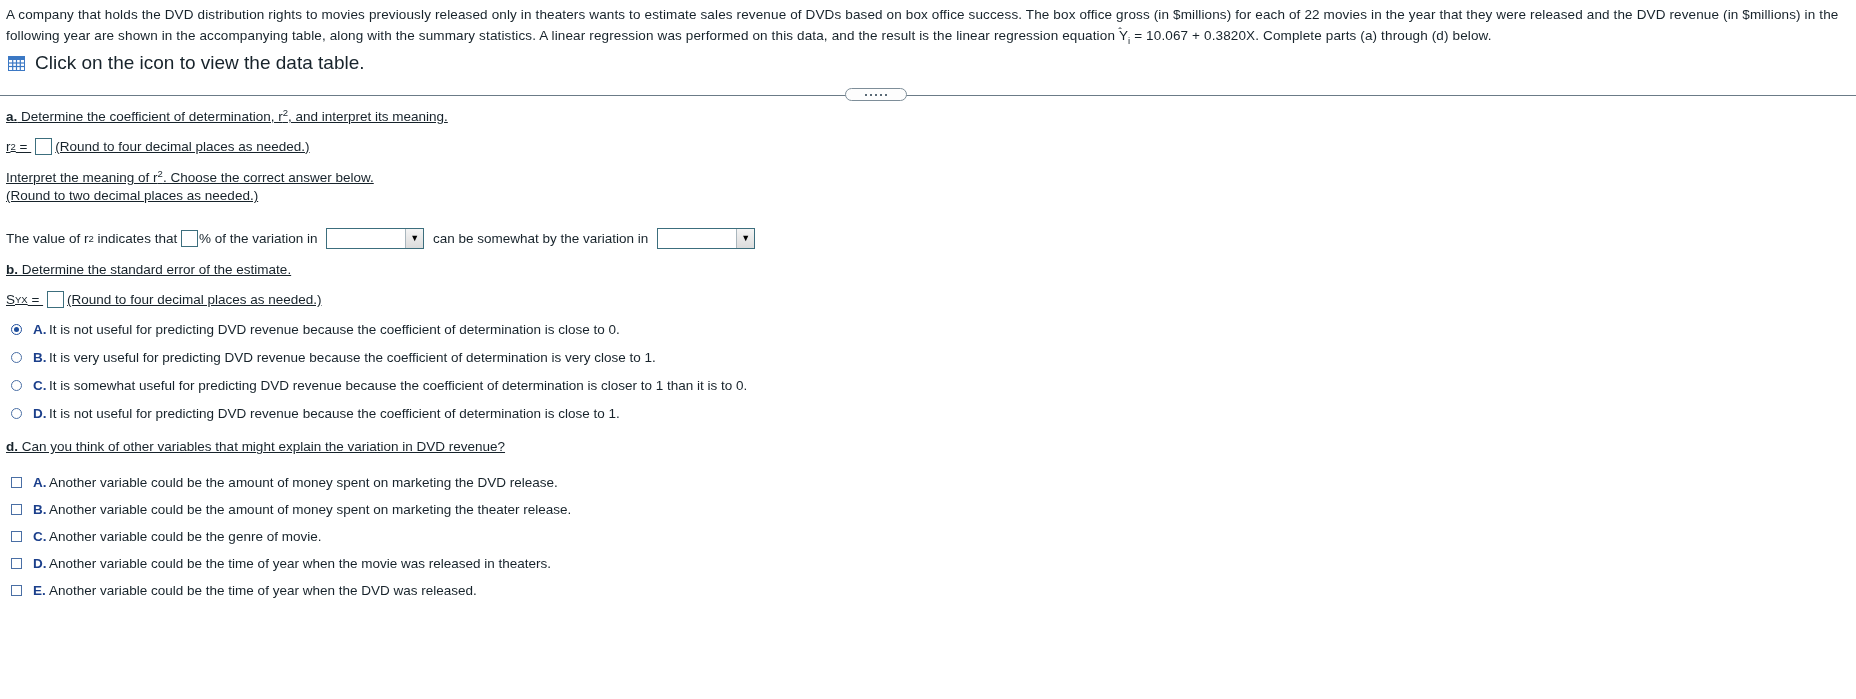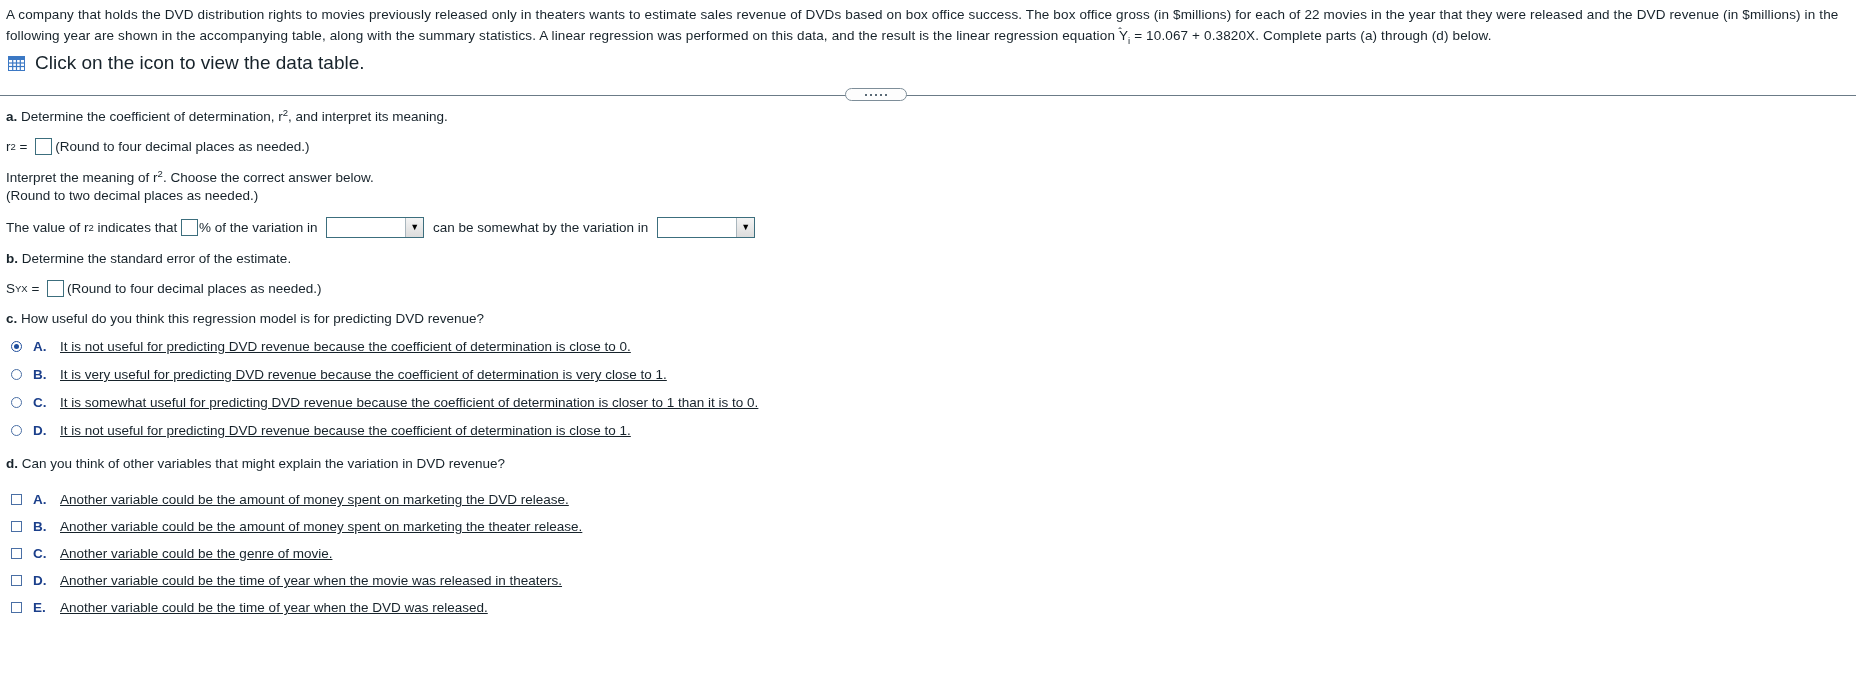--- a/index.html
+++ b/index.html
@@ -68,21 +68,21 @@
   }
   .splitter-handle i {
     width: 2px;
     height: 2px;
     background: #5a6a76;
     display: block;
   }
   .answer-area {
     padding: 0 6px;
   }
-  .blk { margin-top: 13px; }
+  .blk { margin-top: 13px; text-decoration: underline; }
   .q-label { font-weight: bold; }
   .line {
     display: flex;
     align-items: center;
     flex-wrap: wrap;
     line-height: 19px;
   }
   .txt { white-space: pre; }
   sup.sm {
     font-size: 9.5px;
@@ -164,23 +164,21 @@
     box-sizing: border-box;
   }
   .opt-letter {
     color: #1b3f8b;
     font-weight: bold;
     margin-left: 11px;
     flex: 0 0 auto;
     min-width: 16px;
   }
   .opt-text {
-    margin-left: 11px;
     color: #17232b;
-    text-decoration: underline;
   }
   .opt-group { margin-top: 12px; }
   .sub-note { line-height: 18px; }
 </style>
 </head>
 <body>
 
 <div class="problem-header">
   <div class="problem-statement">
     <span>A company that holds the DVD distribution rights to movies previously released only in theaters wants to estimate sales revenue of DVDs based on box office success. The box office gross (in $millions) for each of 22 movies in the year that they were released and the DVD revenue (in $millions) in the following year are shown in the accompanying table, along with the summary statistics. A linear regression was performed on this data, and the result is the linear regression equation </span><span style="position:relative;"><span style="position:absolute;left:1px;top:-6px;font-size:11px;">̂</span><span>Y</span></span><sub class="sm">i</sub><span> = 10.067 + 0.3820X. Complete parts (a) through (d) below.</span>
@@ -226,21 +224,21 @@
     <span>(Round to four decimal places as needed.)</span>
   </div>
 
   <div class="blk">
     <div class="sub-note">
       <span>Interpret the meaning of r</span><sup class="sm">2</sup><span>. Choose the correct answer below.</span>
     </div>
     <div class="sub-note">(Round to two decimal places as needed.)</div>
   </div>
 
-  <div class="line" style="margin-top:12px;">
+  <div class="line" style="margin-top:23px;">
     <span>The value of r</span>
       <sup class="sm">2</sup>
       <span class="txt"> indicates that </span>
     <span class="ansbox" style="margin:0 1px 0 0;"></span>
     <span class="txt">% of the variation in </span>
     <span class="dropdown">
       <span class="dd-text"></span>
       <span class="dd-arrow">▼</span>
     </span>
     <span class="txt"> can be somewhat by the variation in </span>
@@ -255,23 +253,20 @@
   </div>
 
   <div class="blk line">
     <span>S</span>
       <sub class="sm">YX</sub>
       <span class="txt"> = </span>
     <span class="ansbox tight"></span>
     <span>(Round to four decimal places as needed.)</span>
   </div>
 
-  <div class="blk">
-    <span class="q-label">c.</span><span> How useful do you think this regression model is for predicting DVD revenue?</span>
-  </div>
 
   <div class="opt-group">
     <div class="opt-row">
       <span class="radio checked"></span>
       <span class="opt-letter">A.</span>
       <span class="opt-text">It is not useful for predicting DVD revenue because the coefficient of determination is close to 0.</span>
     </div>
     <div class="opt-row">
       <span class="radio"></span>
       <span class="opt-letter">B.</span>

